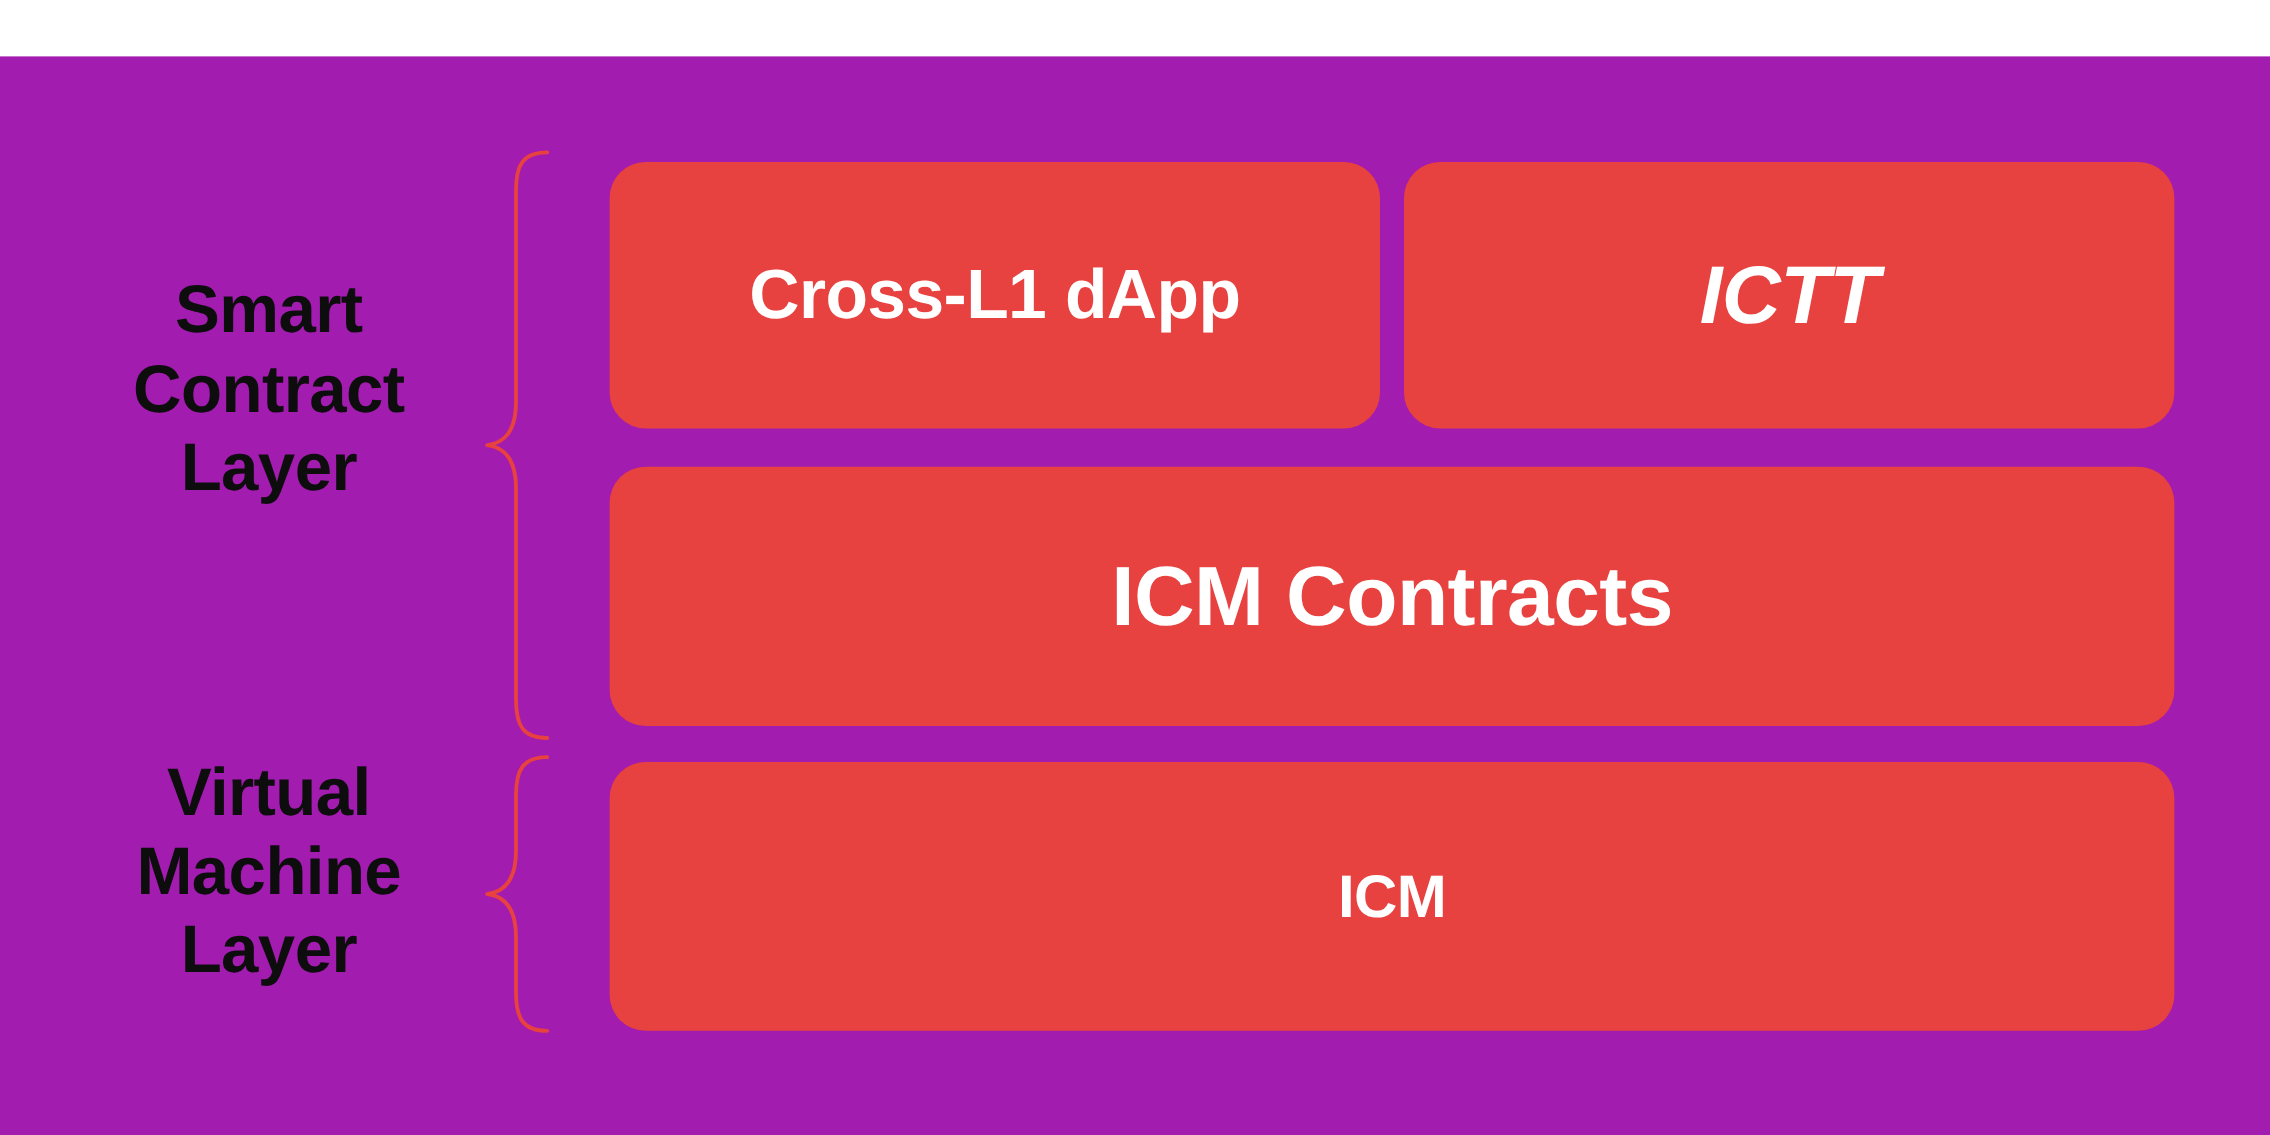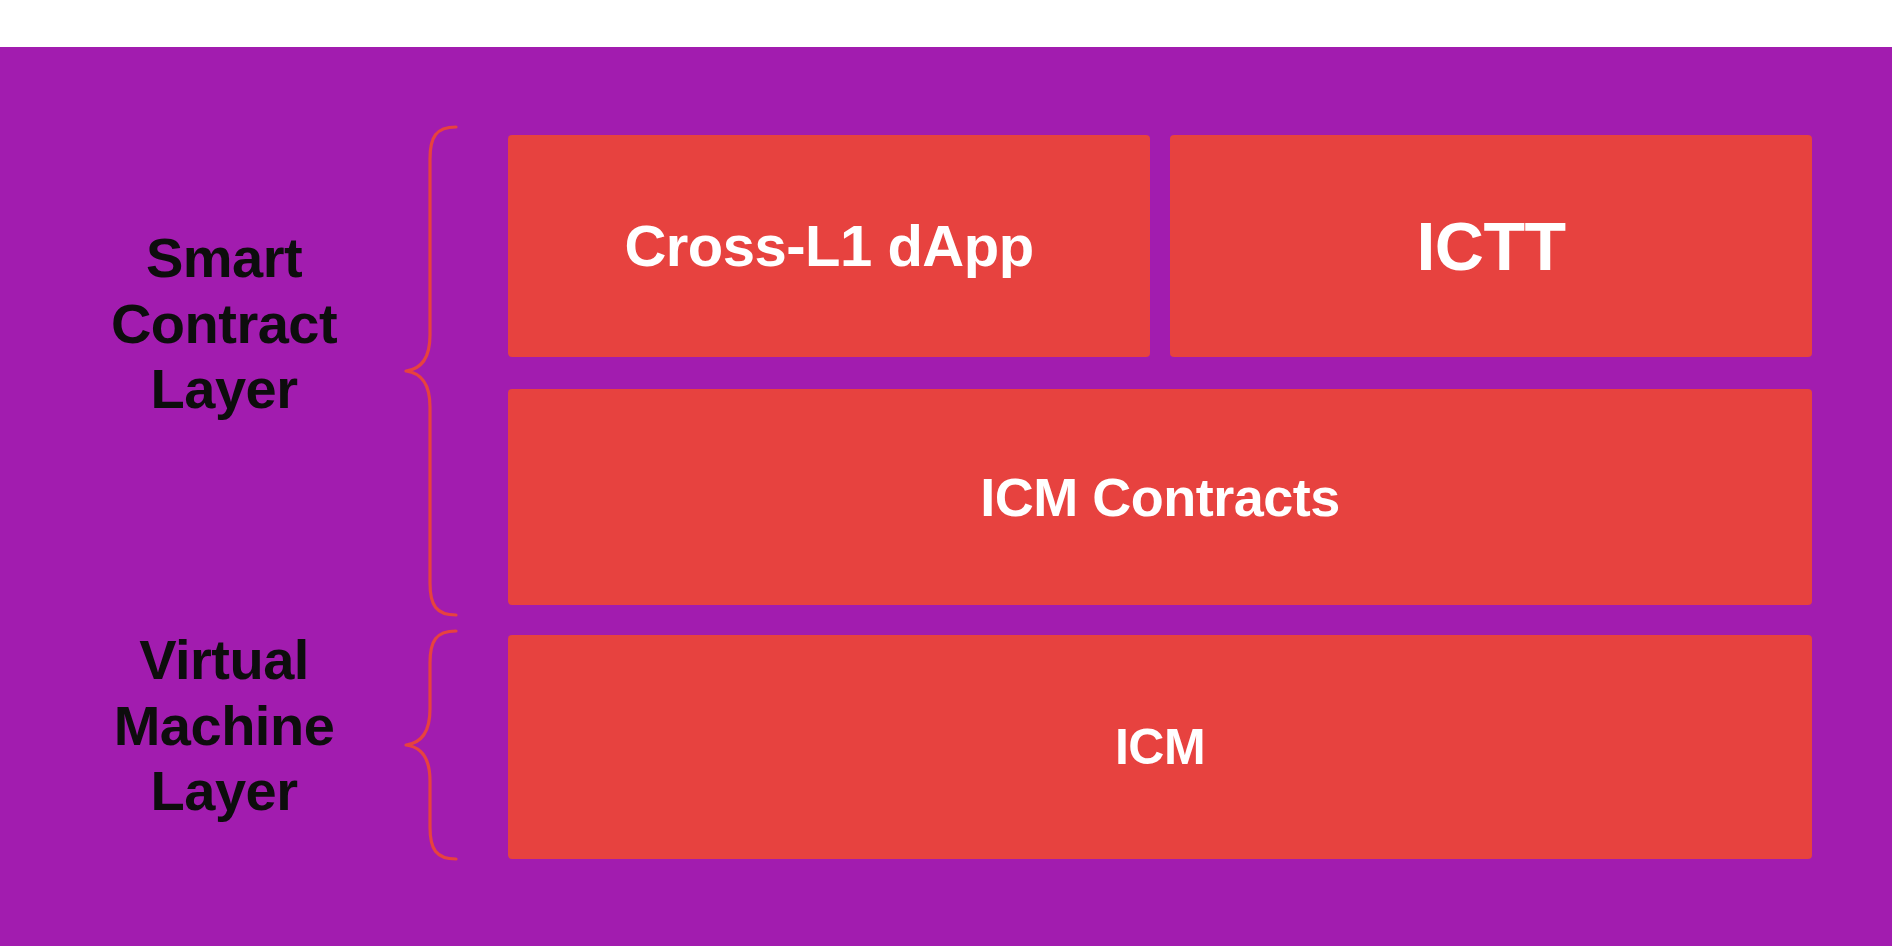--- a/index.html
+++ b/index.html
@@ -68,21 +68,21 @@
     stroke: #E7423F;
     stroke-width: 3.2;
     stroke-linecap: round;
     stroke-linejoin: round;
   }
 
   
   .box {
     position: absolute;
     background: #E7423F;
-    border-radius: 4px;
+    border-radius: 30px;
     display: flex;
     align-items: center;
     justify-content: center;
     box-sizing: border-box;
   }
   .box-label {
     color: #ffffff;
     font-weight: 700;
     font-family: "Liberation Sans", sans-serif;
     letter-spacing: -0.5px;
@@ -97,29 +97,29 @@
     height: 222px;
   }
   #box-cross-l1-dapp .box-label { font-size: 58px; }
 
   #box-ictt {
     left: 1170px;
     top: 88px;
     width: 642px;
     height: 222px;
   }
-  #box-ictt .box-label { font-size: 68px; }
+  #box-ictt .box-label { font-size: 68px; font-style: italic; }
 
   #box-icm-contracts {
     left: 508px;
     top: 342px;
     width: 1304px;
     height: 216px;
   }
-  #box-icm-contracts .box-label { font-size: 54px; }
+  #box-icm-contracts .box-label { font-size: 70px; }
 
   #box-icm {
     left: 508px;
     top: 588px;
     width: 1304px;
     height: 224px;
   }
   #box-icm .box-label { font-size: 50px; }
 </style>
 </head>

